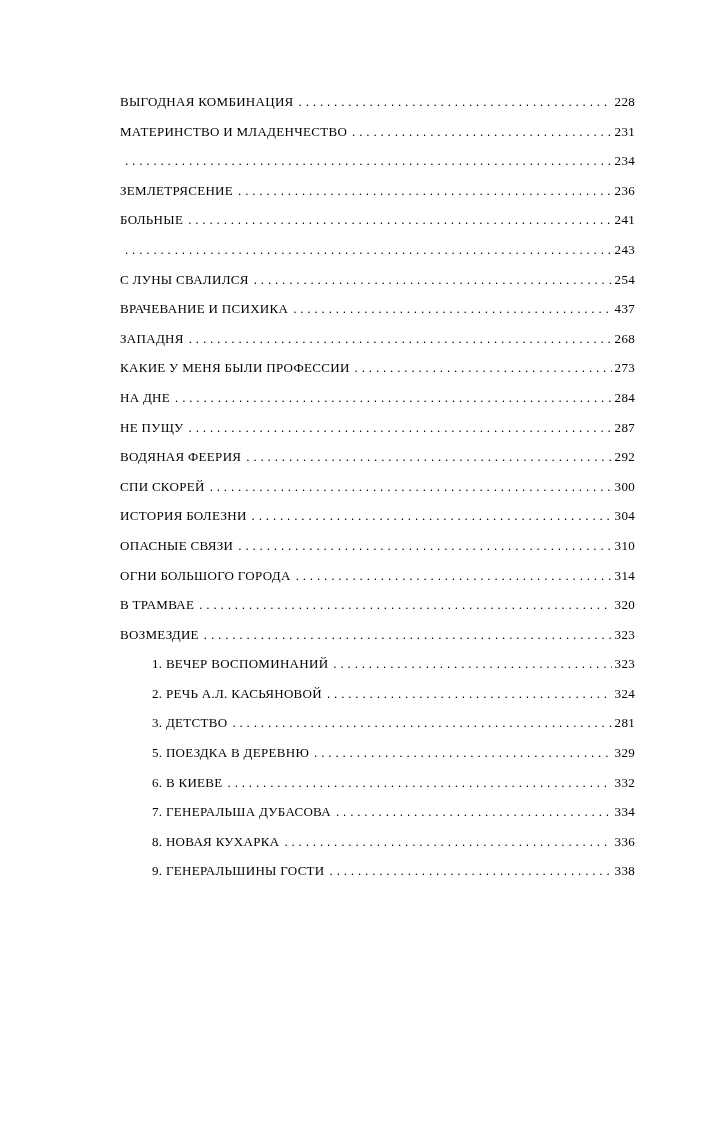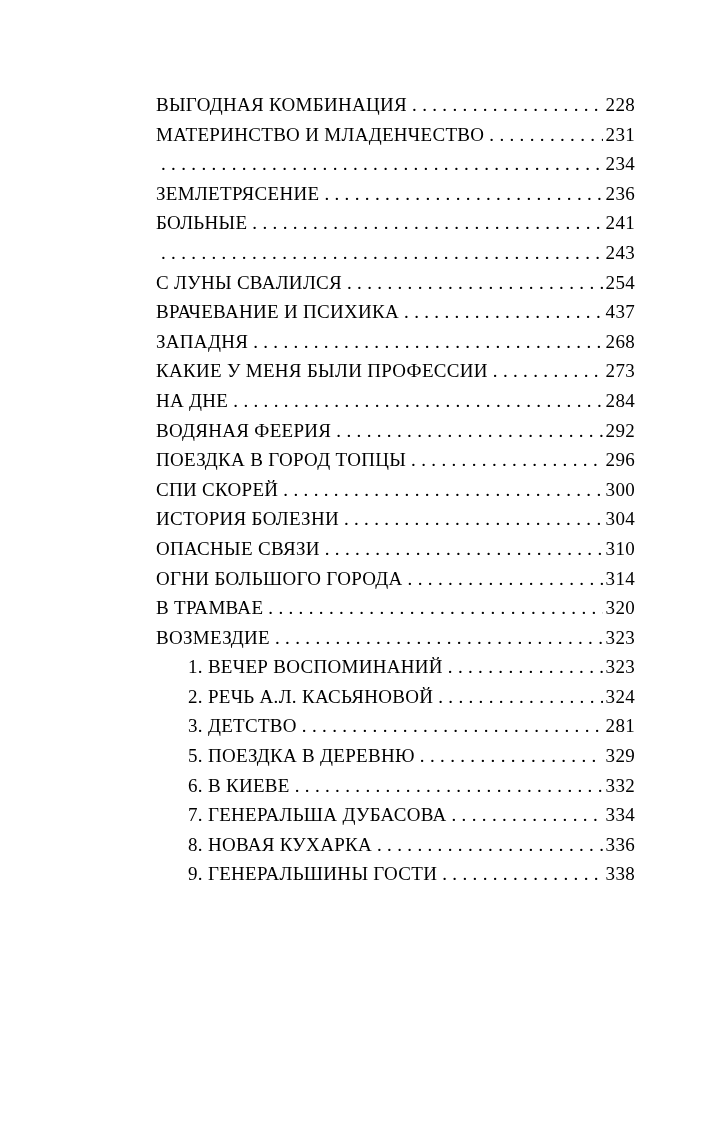--- a/index.html
+++ b/index.html
@@ -18,24 +18,23 @@
   .toc-page {
     position: absolute;
     top: 94px;
     left: 120px;
     right: 74px;
   }
   .row {
     display: flex;
     align-items: baseline;
     height: 29.6px;
-    font-size: 19px;
+    font-size: 13px;
     letter-spacing: 0.3px;
     white-space: nowrap;
-    margin-left: 36px;
   }
   .row.indent {
     padding-left: 32px;
   }
   .title {
     flex: 0 0 auto;
   }
   .dots {
     flex: 1 1 auto;
     overflow: hidden;
@@ -101,28 +100,28 @@
         <span class="title">КАКИЕ У МЕНЯ БЫЛИ ПРОФЕССИИ</span>
         <span class="dots"></span>
         <span class="pagenum">273</span>
       </div>
       <div class="row">
         <span class="title">НА ДНЕ</span>
         <span class="dots"></span>
         <span class="pagenum">284</span>
       </div>
       <div class="row">
+        <span class="title">НЕ ПУЩУ</span>
+        <span class="dots"></span>
+        <span class="pagenum">287</span>
+      </div>
+      <div class="row">
         <span class="title">ВОДЯНАЯ ФЕЕРИЯ</span>
         <span class="dots"></span>
         <span class="pagenum">292</span>
-      </div>
-      <div class="row">
-        <span class="title">ПОЕЗДКА В ГОРОД ТОПЦЫ</span>
-        <span class="dots"></span>
-        <span class="pagenum">296</span>
       </div>
       <div class="row">
         <span class="title">СПИ СКОРЕЙ</span>
         <span class="dots"></span>
         <span class="pagenum">300</span>
       </div>
       <div class="row">
         <span class="title">ИСТОРИЯ БОЛЕЗНИ</span>
         <span class="dots"></span>
         <span class="pagenum">304</span>

